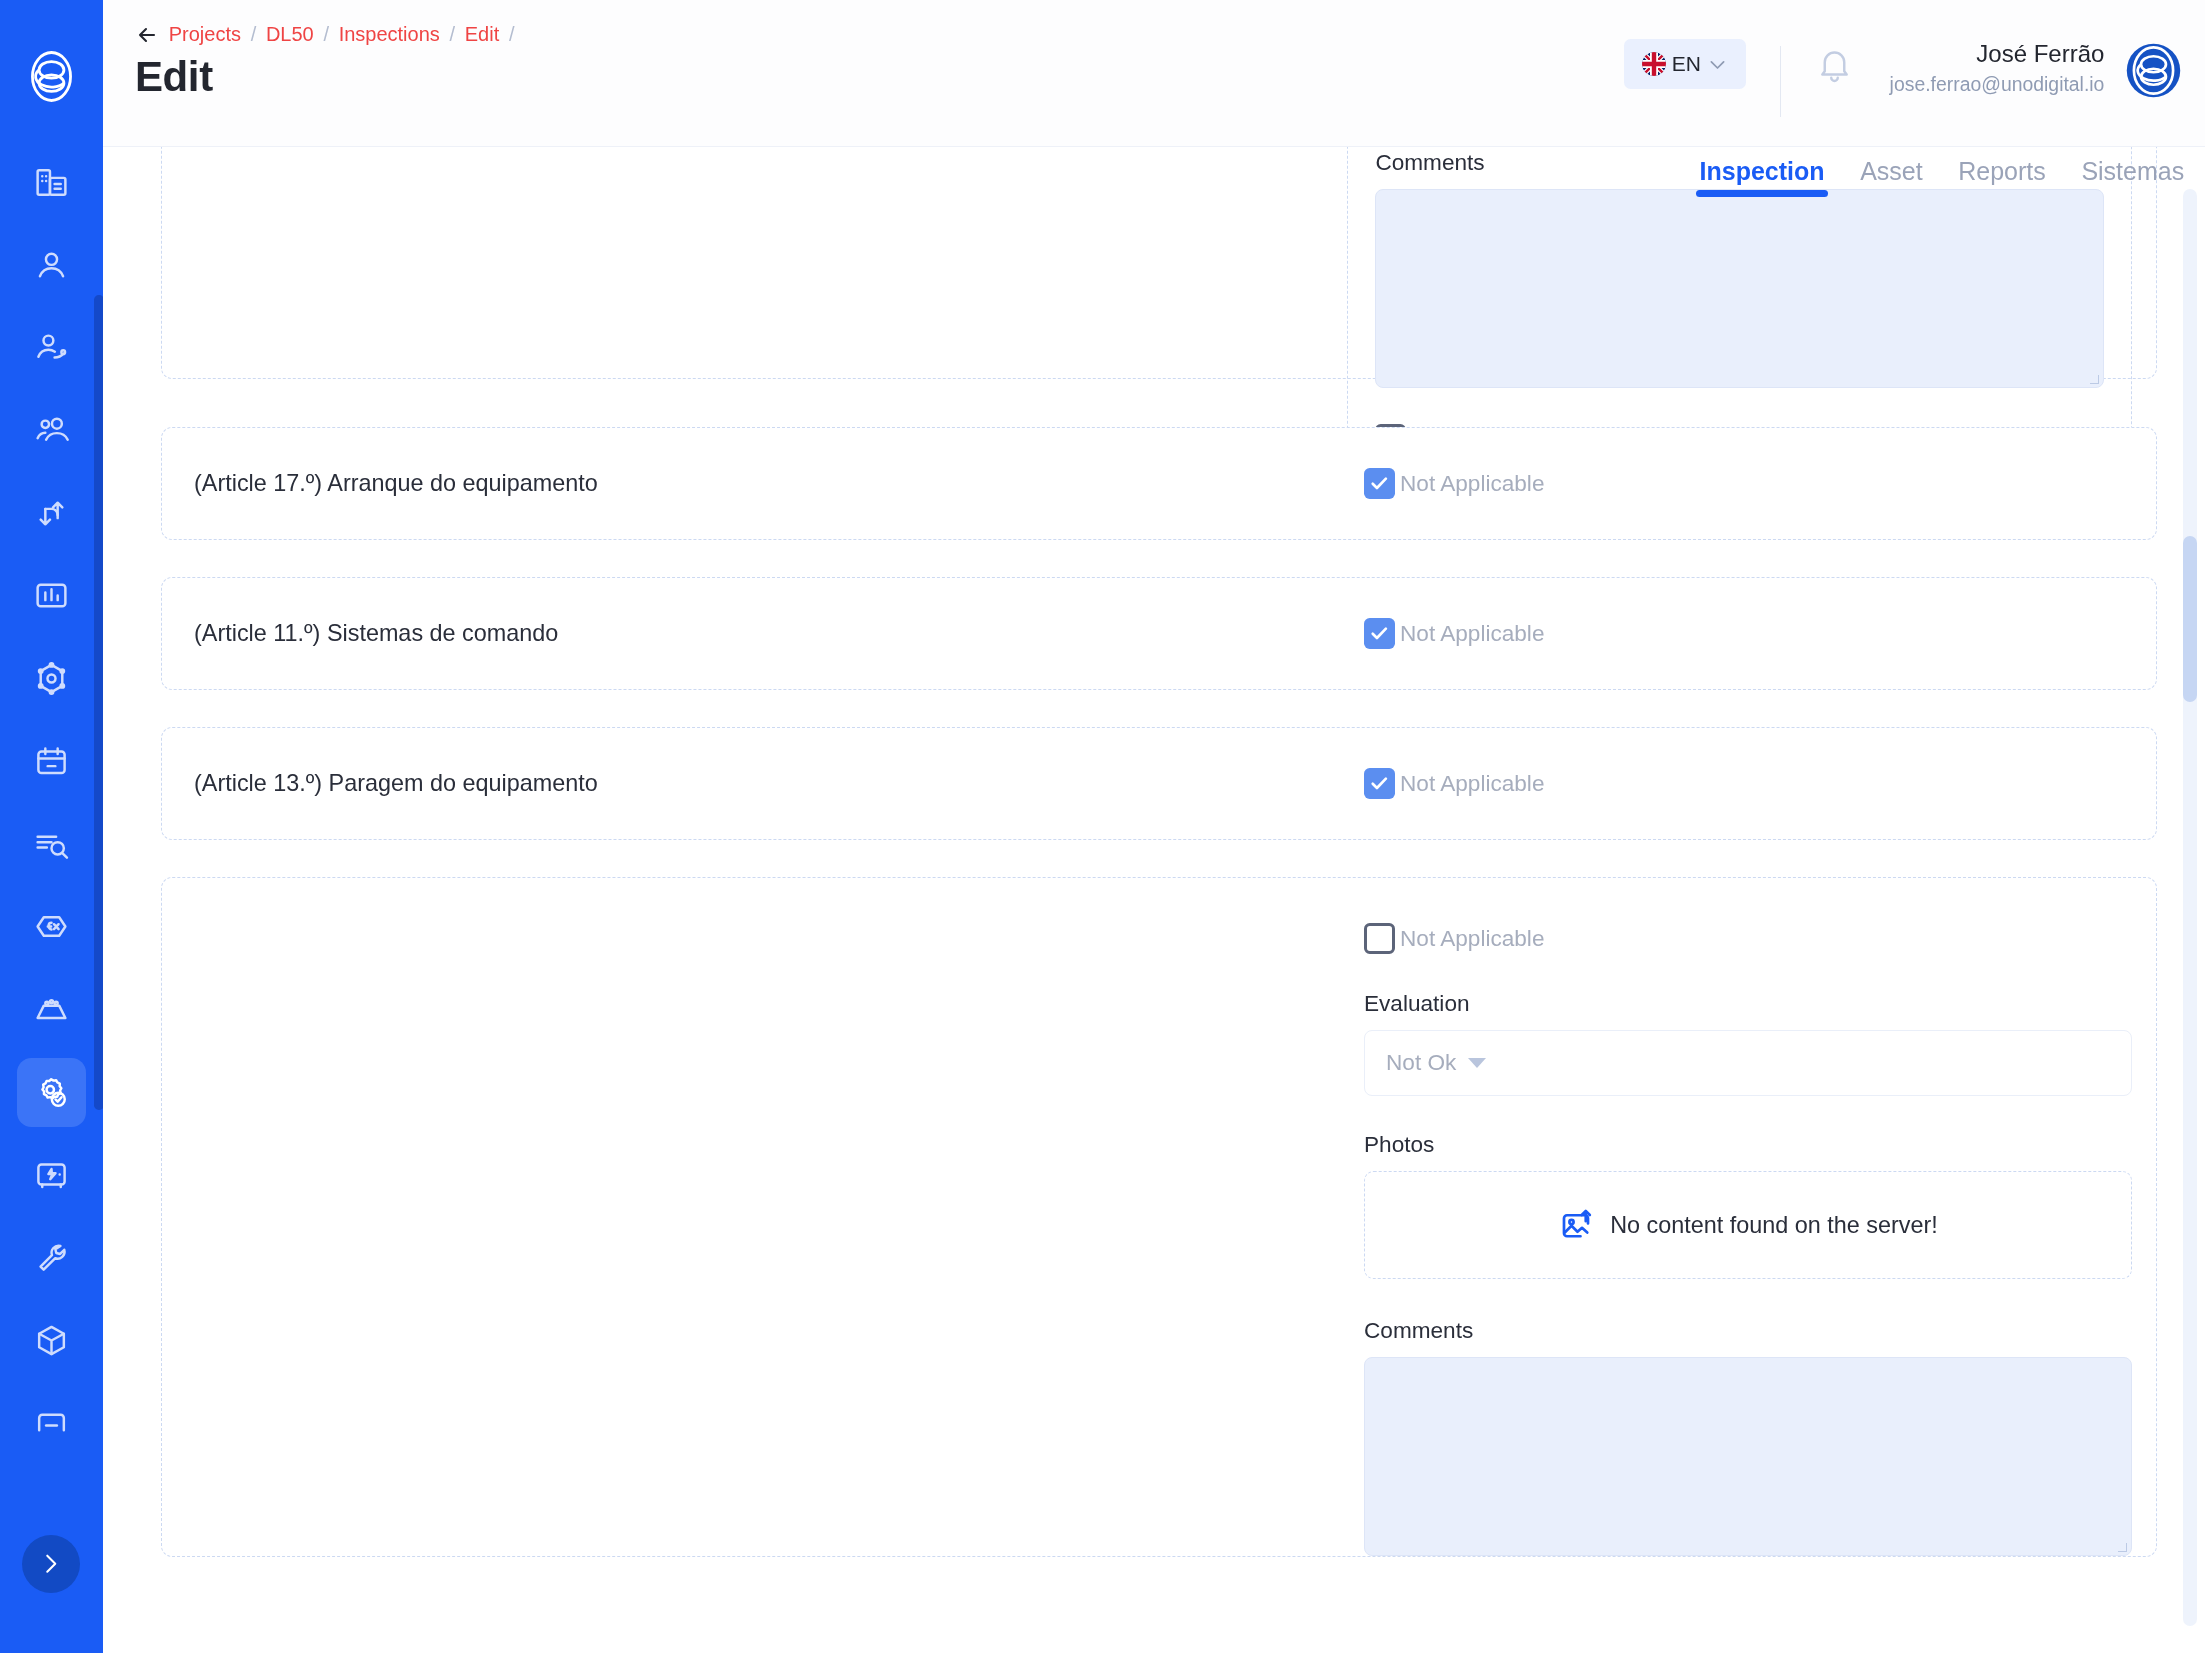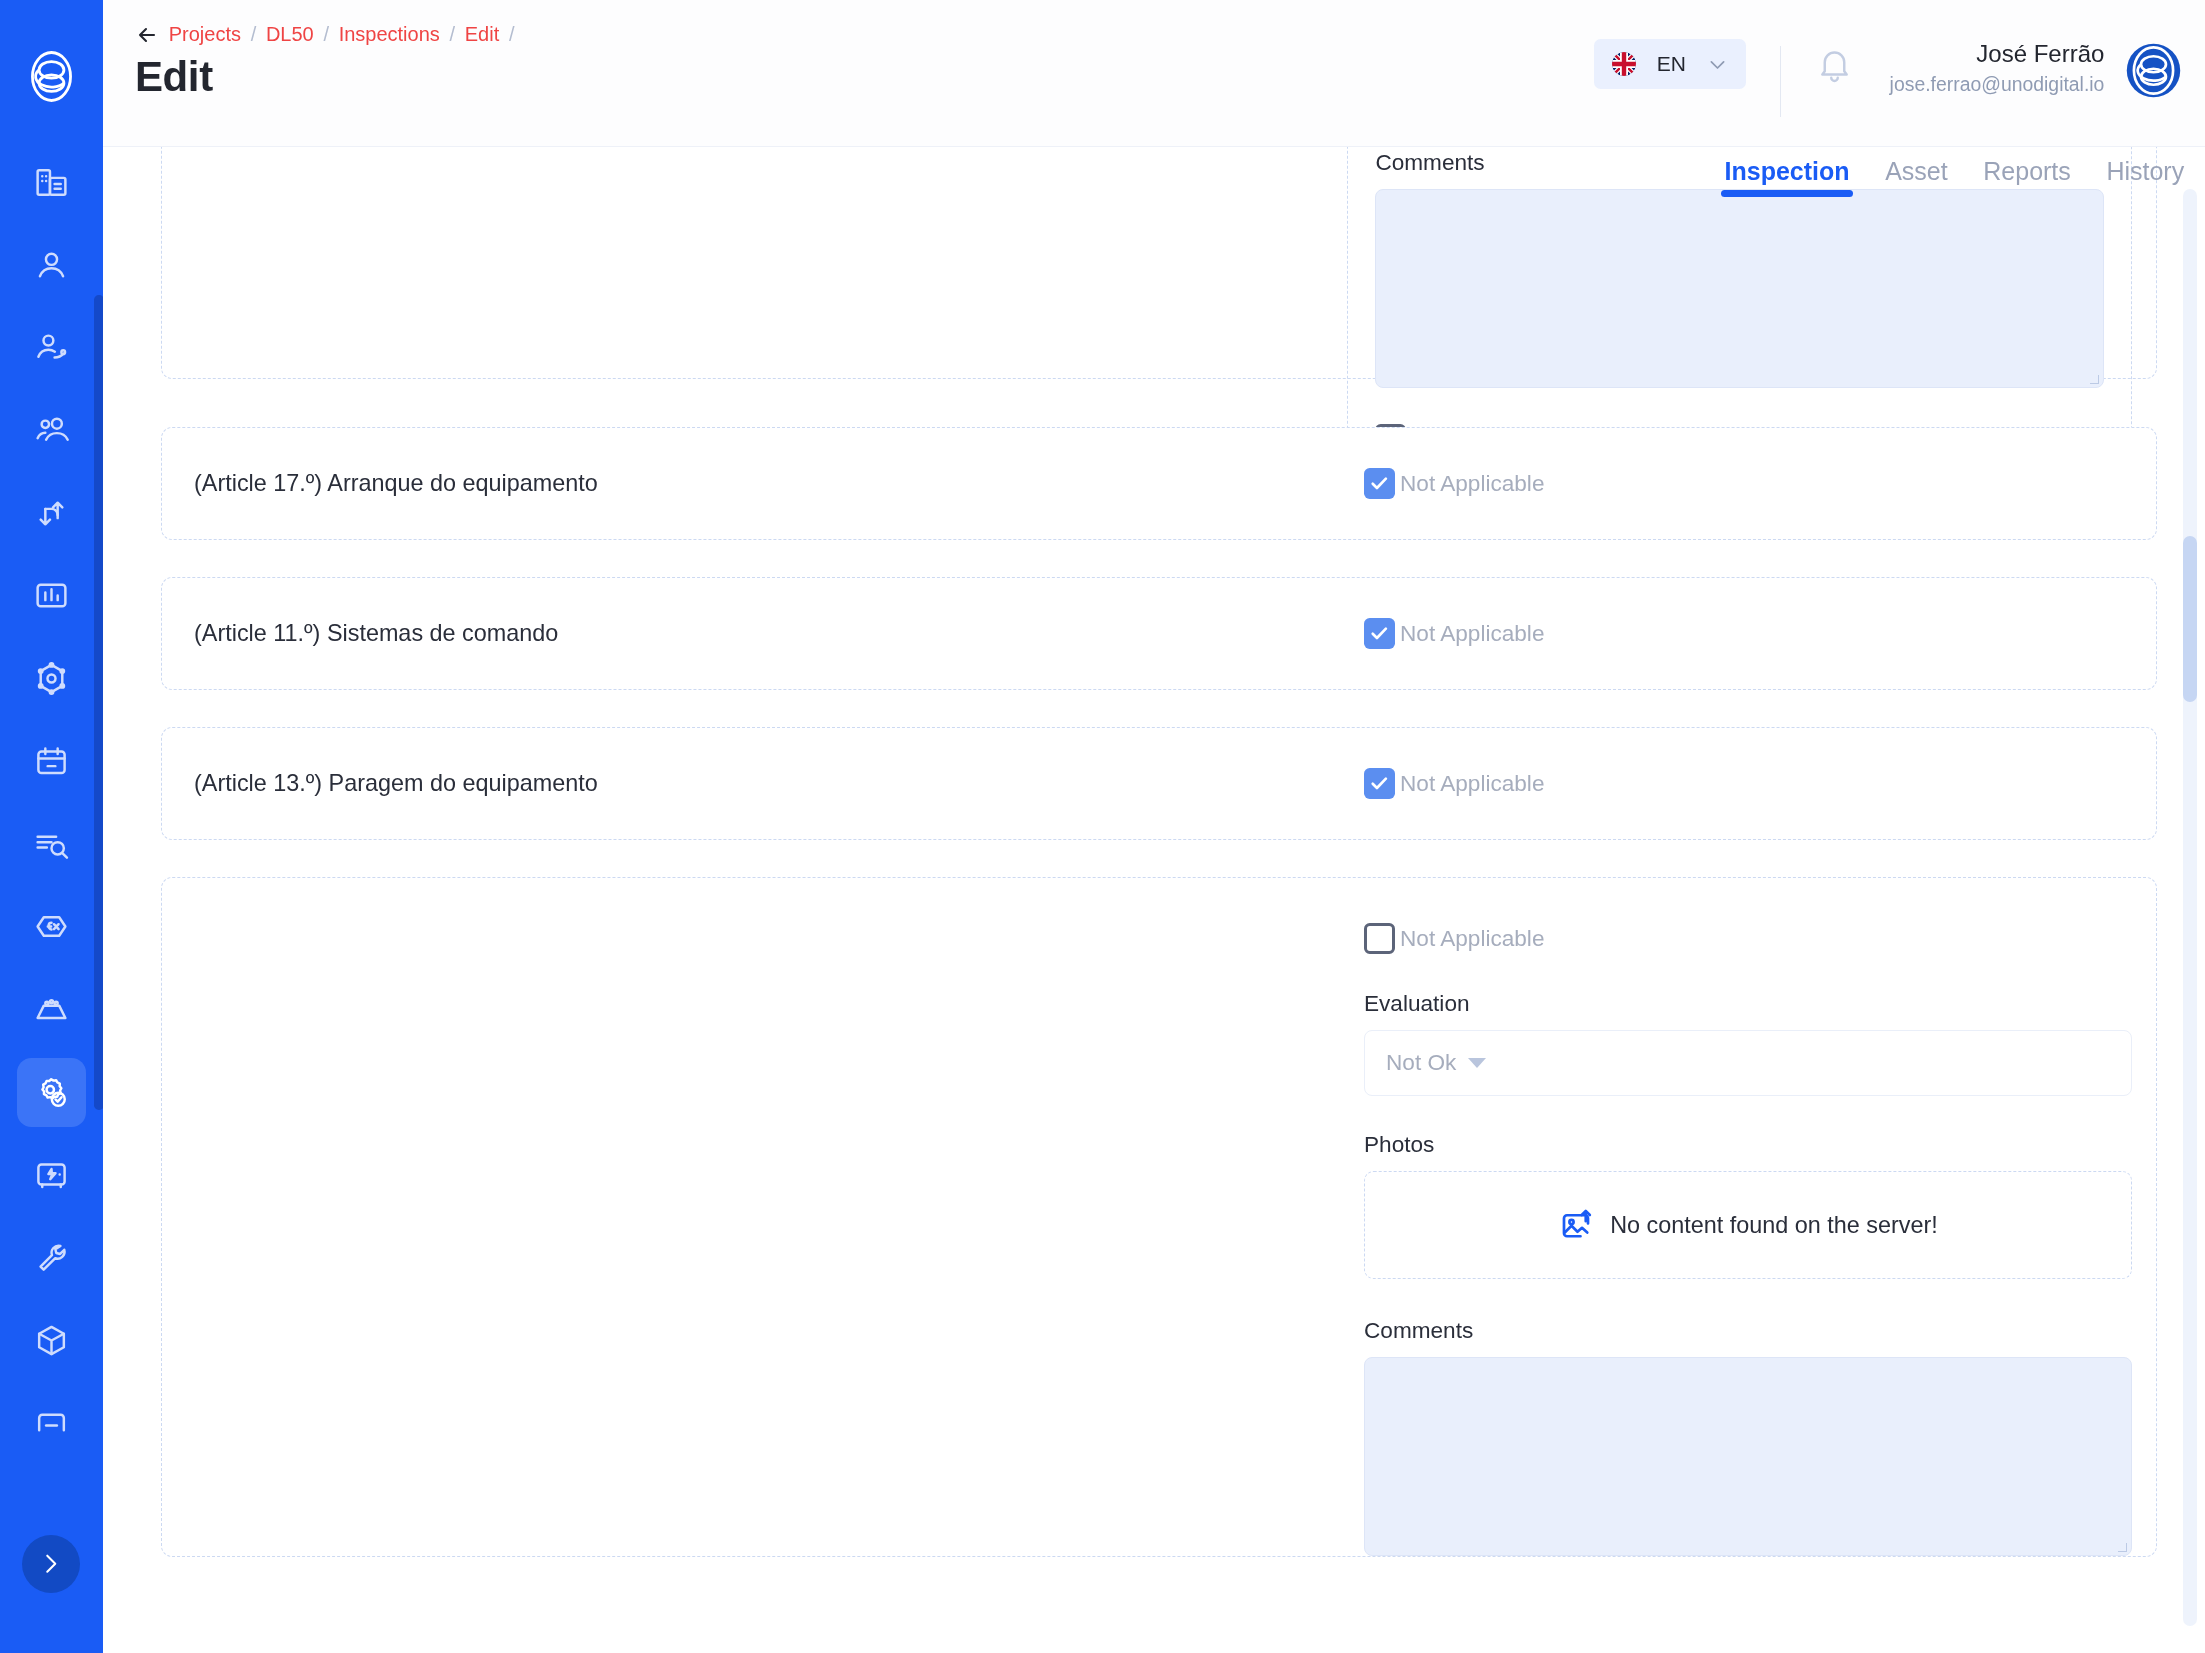--- a/index.html
+++ b/index.html
@@ -75,21 +75,21 @@
     font-size: 42px; font-weight: 700; color: #23262f;
     letter-spacing: -0.4px;
   }
   .header-right {
     position: absolute; right: 22.6px; top: 0; height: 147px;
     display: flex; align-items: flex-start; padding-top: 39px; gap: 0;
   }
   .lang-select {
     height: 50px; padding: 0 18px;
     background: #eaf0fe; border-radius: 6.5px;
-    display: flex; align-items: center; gap: 21px;
+    display: flex; align-items: center; gap: 6px;
     cursor: pointer;
   }
   .flag-uk { width: 24px; height: 24px; border-radius: 50%; display: block; }
   .lang-label { font-size: 21px; color: #23262f; font-weight: 500; }
   .chev-down { width: 21px; height: 21px; display: block; }
   .hdr-divider {
     width: 0.8px; height: 71px; background: #e3e8f2;
     margin: 0 34px; align-self: flex-start; margin-top: 6.5px;
   }
   .bell-btn { width: 39px; height: 39px; margin-top: 6.5px; cursor: pointer; }
@@ -427,21 +427,21 @@
         <ellipse cx="32" cy="39" rx="14" ry="9" fill="none" stroke="#fff" stroke-width="3"></ellipse>
         <path d="M18 25 A14 9 0 0 0 46 39" fill="none" stroke="#fff" stroke-width="3"></path>
       </svg>
     </div>
   </header>
 
   <div class="tabbar">
     <div class="tab active">Inspection</div>
     <div class="tab">Asset</div>
     <div class="tab">Reports</div>
-    <div class="tab">History</div>
+    <div class="tab">Sistemas</div>
   </div>
 
   <main class="main">
     <div class="scroll-region">
 
       <div class="card" style="margin-top:-152px; height:384px;">
         <div class="col-left"></div>
         <div class="col-right">
           <div class="inner-panel" style="margin-top:129px;">
             <div class="field-label">Comments</div>

